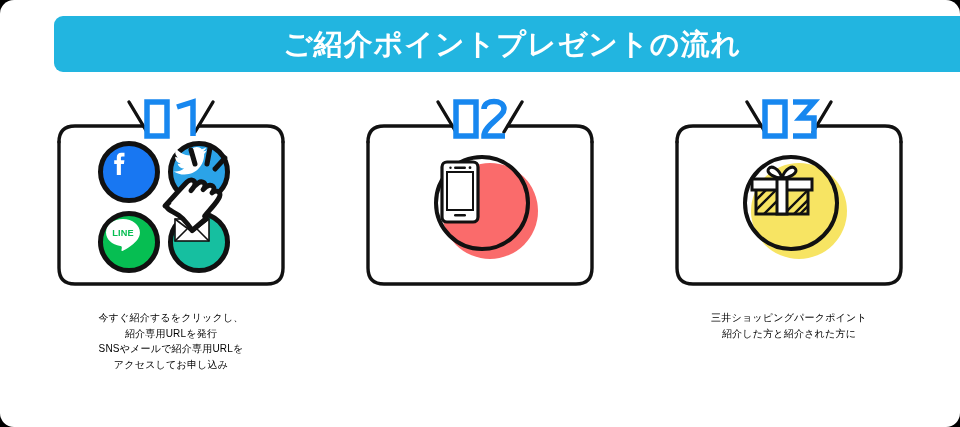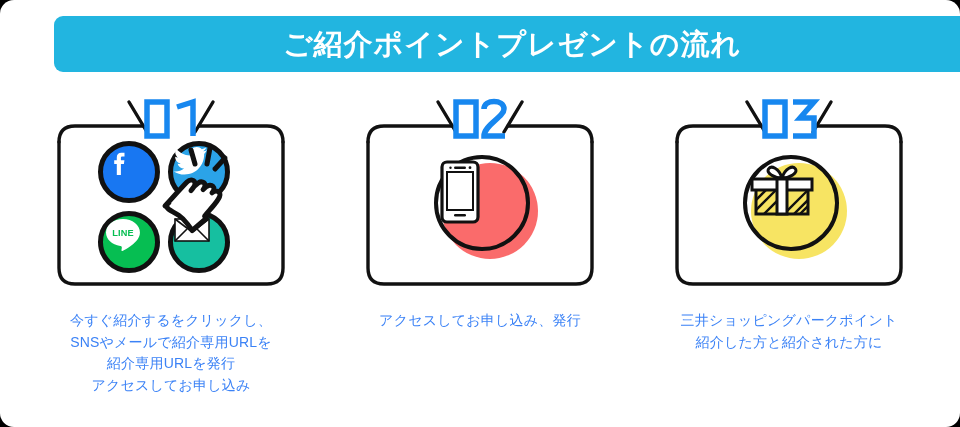--- a/index.html
+++ b/index.html
@@ -152,22 +152,22 @@
     height: 96px;
     display: flex;
     align-items: center;
     justify-content: center;
   }
 
   
   .caption {
     margin-top: 14px;
     text-align: center;
-    color: #3b82f6;
-    font-size: 14px;
+    color: #000000;
+    font-size: 10px;
     line-height: 1.55;
     letter-spacing: 0.2px;
   }
   .caption div { white-space: nowrap; }
 </style>
 </head>
 <body>
 
 <div id="stage">
 
@@ -232,22 +232,22 @@
                 <path d="M58 25 L68 14"></path>
               </g>
               <path d="M8 62 C8 62 26 42 30 38 c3.2 -3.2 8 -2.4 8 1.6 0 2.2 -2 4.8 -4 7 2 -3 5 -6 7.6 -7.8 2.4 -1.7 6.4 -1 6.4 2.4 0 1.6 -0.8 3 -1.9 4.3 2 -2.2 4.4 -4 6.6 -4.2 2.6 -0.25 4.6 1.5 4.2 4 -0.2 1.3 -1 2.5 -1.9 3.6 1.8 -1.4 3.8 -2.2 5.5 -1.6 2.4 0.8 3.1 3.3 2 5.6 -1.4 3 -4.6 7.2 -7.6 10.6 -3 3.4 -5.5 6 -7.3 8.6 l1.6 2.4 -14 12 -4.8 -6.6 c-2.2 -3 -5 -6 -8.4 -8.4 -3.6 -2.5 -7.4 -4.2 -9.8 -5.8 -3.2 -2.1 -3 -5.4 -0.2 -7.1 z" fill="#ffffff" stroke="#111111" stroke-width="5" stroke-linejoin="round"></path>
             </svg>
           </div>
         </div>
       </div>
 
       <div class="caption">
         <div>今すぐ紹介するをクリックし、</div>
+        <div>紹介専用URLを発行</div>
         <div>SNSやメールで紹介専用URLを</div>
-        <div>紹介専用URLを発行</div>
         <div>アクセスしてお申し込み</div>
       </div>
     </div>
 
     <div class="step">
       <div class="card">
         <svg width="248" height="200" viewBox="0 0 248 200">
           <path d="M12 46 Q12 30 28 30 L96 30" fill="none" stroke="#111" stroke-width="3.4" stroke-linecap="round"></path>
           <path d="M152 30 L220 30 Q236 30 236 46" fill="none" stroke="#111" stroke-width="3.4" stroke-linecap="round"></path>
           <path d="M12 46 L12 172 Q12 188 28 188 L220 188 Q236 188 236 172 L236 46" fill="none" stroke="#111" stroke-width="3.4" stroke-linecap="round"></path>
@@ -273,21 +273,20 @@
                 <circle cx="32" cy="8.7" r="1.4" fill="#111111"></circle>
                 <circle cx="12.5" cy="8.7" r="1.2" fill="#111111"></circle>
                 <rect x="16" y="55" width="12" height="2.6" rx="1.3" fill="#111111"></rect>
               </svg>
             </div>
           </div>
         </div>
       </div>
 
       <div class="caption">
-        <div>アクセスしてお申し込み、発行</div>
       </div>
     </div>
 
     <div class="step">
       <div class="card">
         <svg width="248" height="200" viewBox="0 0 248 200">
           <path d="M12 46 Q12 30 28 30 L96 30" fill="none" stroke="#111" stroke-width="3.4" stroke-linecap="round"></path>
           <path d="M152 30 L220 30 Q236 30 236 46" fill="none" stroke="#111" stroke-width="3.4" stroke-linecap="round"></path>
           <path d="M12 46 L12 172 Q12 188 28 188 L220 188 Q236 188 236 172 L236 46" fill="none" stroke="#111" stroke-width="3.4" stroke-linecap="round"></path>
           <path d="M82 6 L100 36" fill="none" stroke="#111" stroke-width="3.4" stroke-linecap="round"></path>

